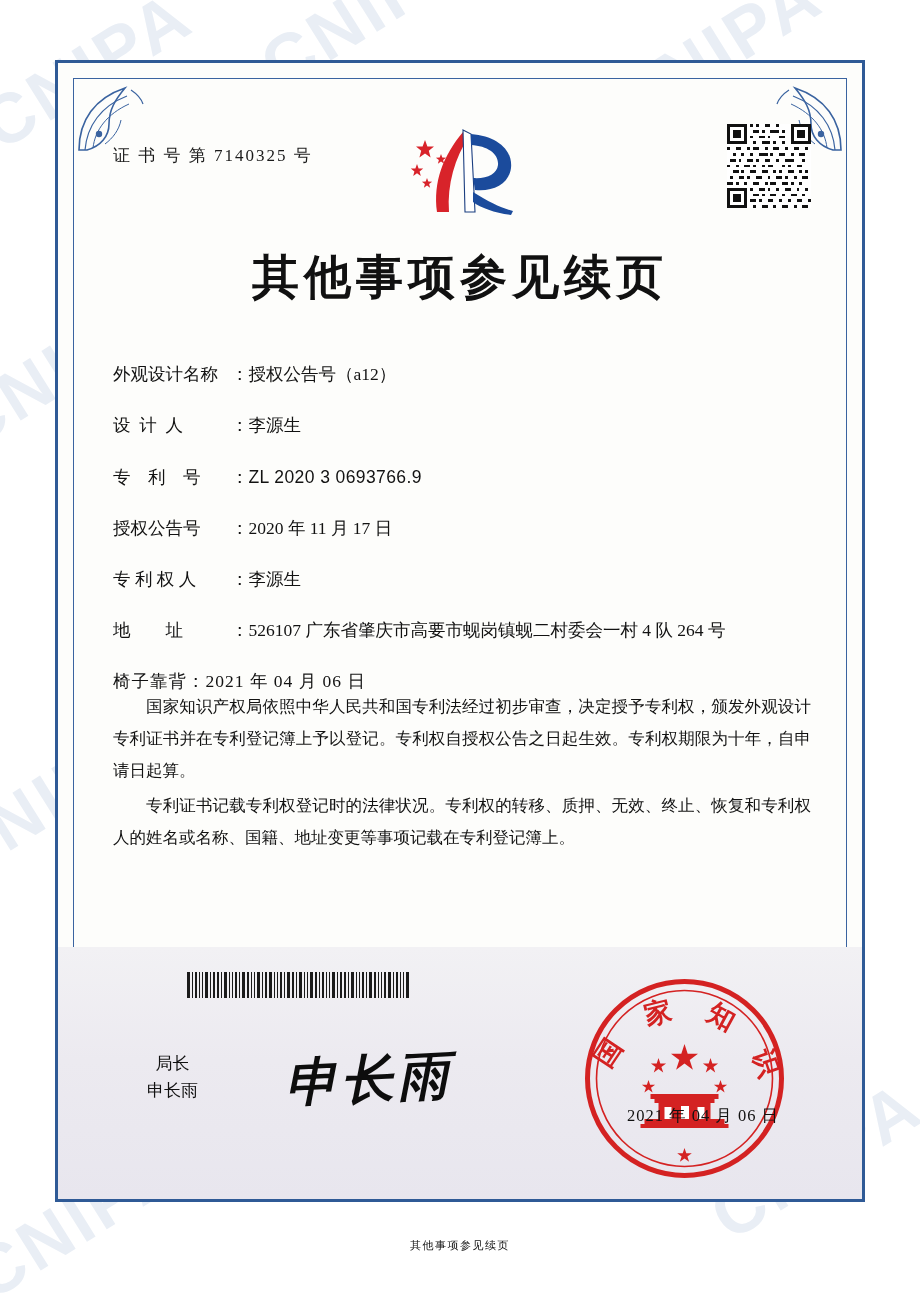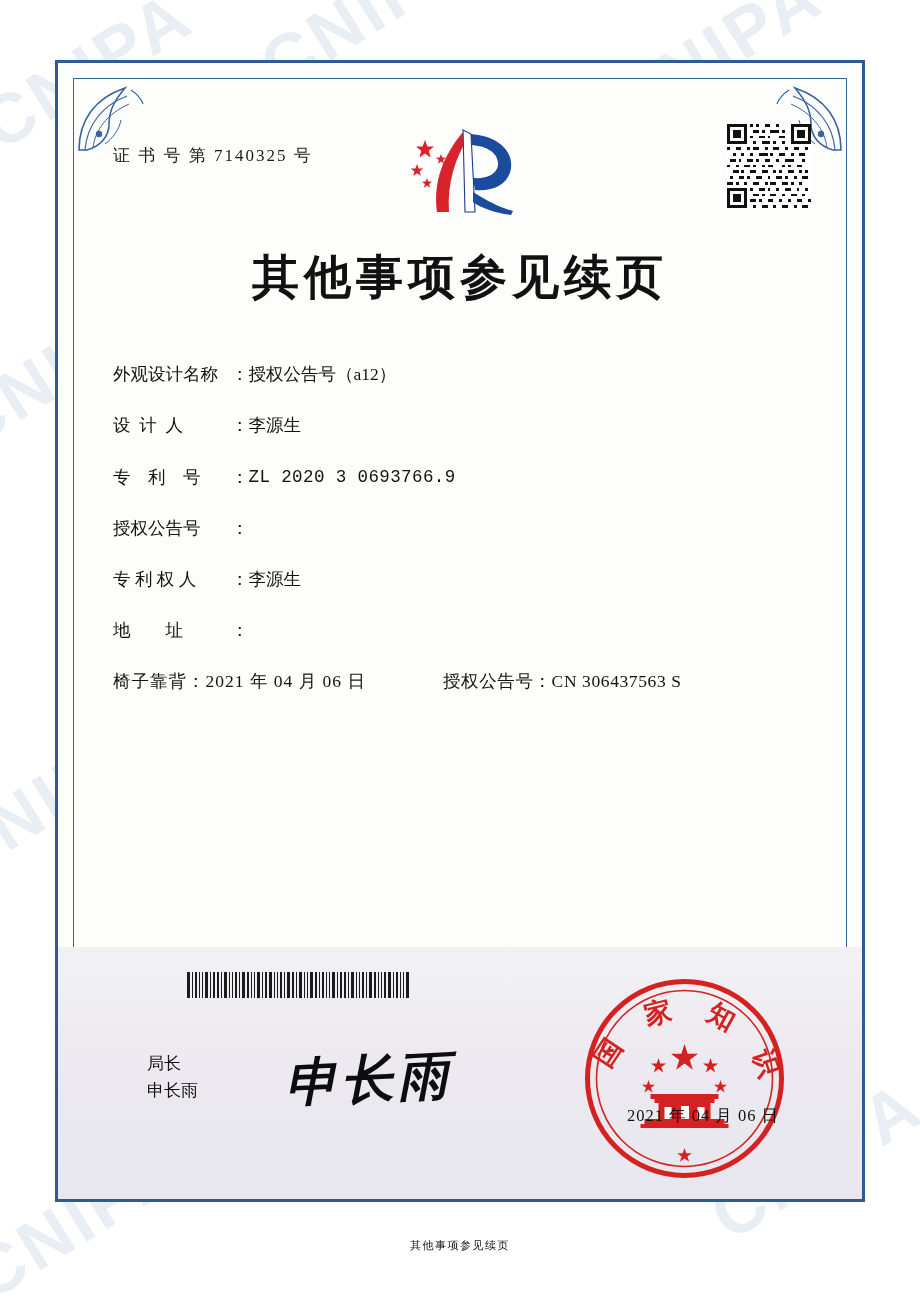--- a/index.html
+++ b/index.html
@@ -138,21 +138,21 @@
     white-space: pre;
   }
   .field-colon {
     flex: 0 0 12px;
   }
   .field-value {
     flex: 1 1 auto;
     word-break: break-word;
   }
   .field-value.mono {
-    font-family: Liberation Mono, monospace;
+    font-family: Liberation Sans, sans-serif;
     letter-spacing: 0.4px;
   }
 
   .grant-row {
     display: flex;
     align-items: flex-start;
     font-size: 17.5px;
     color: #121212;
     margin-bottom: 18px;
   }
@@ -199,20 +199,21 @@
     margin-right: 2px;
   }
 
   .signature-block {
     position: absolute;
     left: 92px;
     top: 990px;
     font-size: 17px;
     line-height: 1.6;
     color: #111;
+    text-align: center;
   }
 
   .signature-script {
     position: absolute;
     left: 230px;
     top: 985px;
     font-size: 52px;
     font-family: "DejaVu Serif", "Liberation Serif", serif;
     font-style: italic;
     font-weight: 700;
@@ -488,37 +489,42 @@
         <span class="field-value">李源生</span>
       </div>
       <div class="field-row">
         <span class="field-label">专    利    号</span>
         <span class="field-colon">：</span>
         <span class="field-value mono">ZL 2020 3 0693766.9</span>
       </div>
       <div class="field-row">
         <span class="field-label">授权公告号</span>
         <span class="field-colon">：</span>
+        <span class="field-value">2020 年 11 月 17 日</span>
       </div>
       <div class="field-row">
         <span class="field-label">专 利 权 人</span>
         <span class="field-colon">：</span>
         <span class="field-value">李源生</span>
       </div>
       <div class="field-row">
         <span class="field-label">地        址</span>
         <span class="field-colon">：</span>
+        <span class="field-value">526107 广东省肇庆市高要市蚬岗镇蚬二村委会一村 4 队 264 号</span>
       </div>
 
       <div class="grant-row">
         <span class="grant-left"><span>椅子靠背</span>：<span>2021 年 04 月 06 日</span></span>
-        <span class="grant-right"><span>授权公告号</span>：<span>CN 306437563 S</span></span>
       </div>
     </div>
 
+    <div class="paragraphs">
+      <p>国家知识产权局依照中华人民共和国专利法经过初步审查，决定授予专利权，颁发外观设计专利证书并在专利登记簿上予以登记。专利权自授权公告之日起生效。专利权期限为十年，自申请日起算。</p>
+      <p>专利证书记载专利权登记时的法律状况。专利权的转移、质押、无效、终止、恢复和专利权人的姓名或名称、国籍、地址变更等事项记载在专利登记簿上。</p>
+    </div>
 
   </div>
 
   <div class="barcode">
     <i style="width:3px"></i>
       <i style="width:1px"></i>
       <i style="width:2px"></i>
       <i style="width:1px"></i>
     <i style="width:1px"></i>
       <i style="width:3px"></i>

